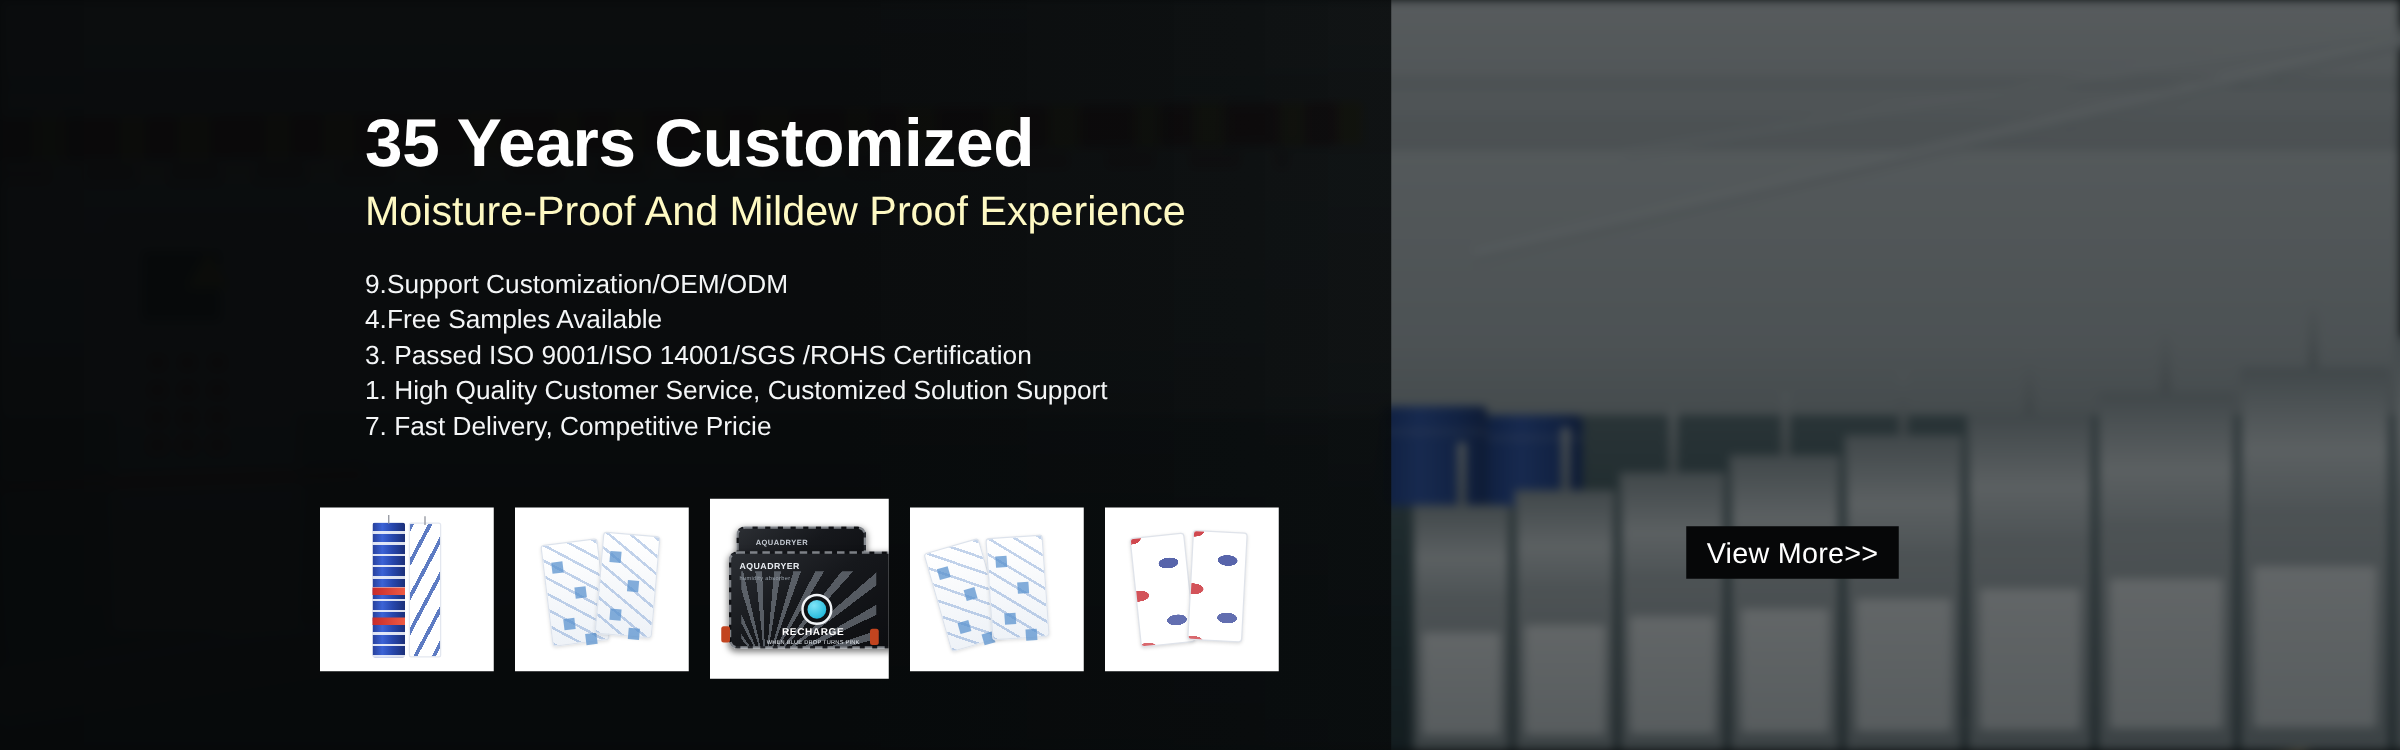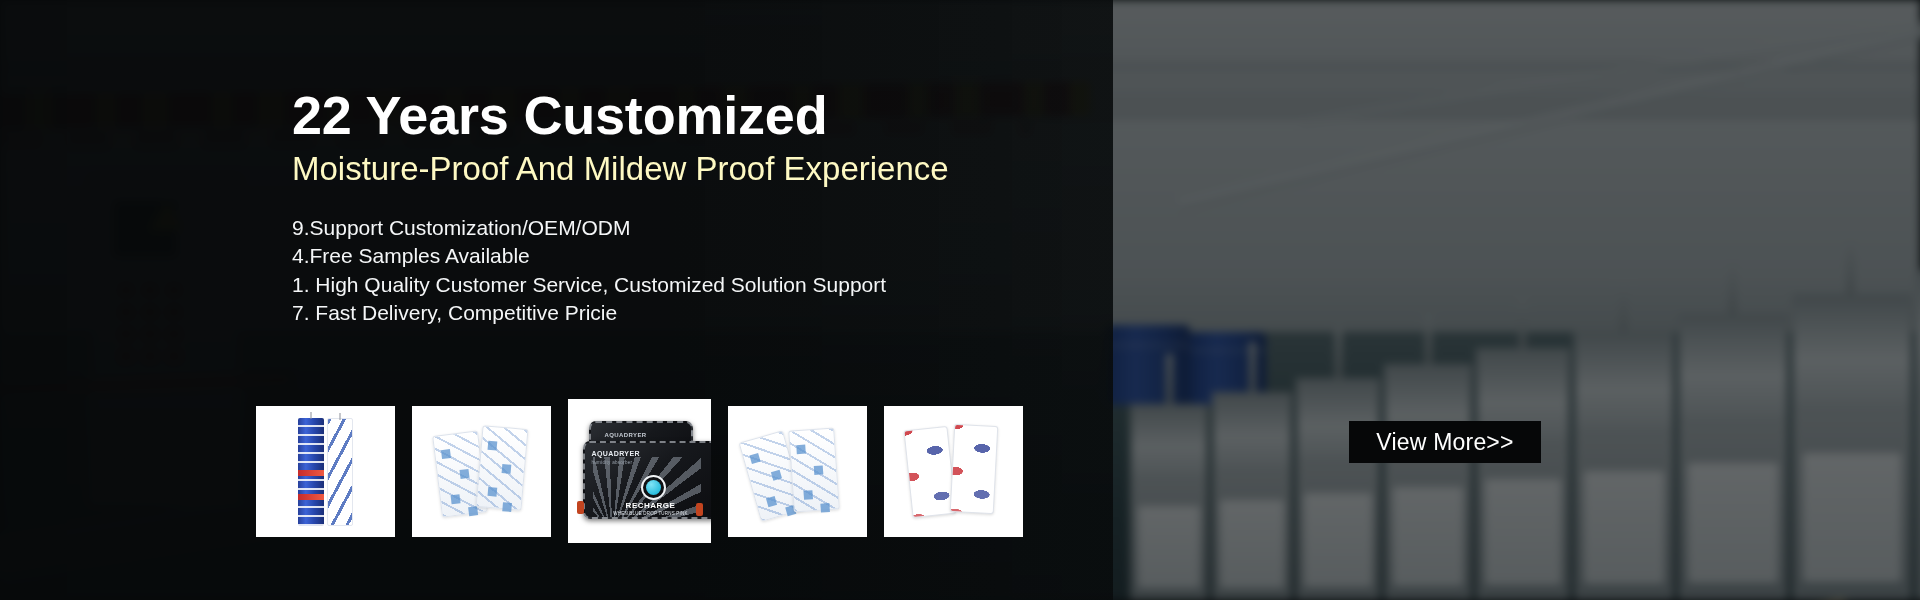--- a/index.html
+++ b/index.html
@@ -409,21 +409,21 @@
       radial-gradient(ellipse 13px 7px at 16px 100px, rgba(200,40,48,.70) 0 60%, rgba(255,255,255,0) 62%);
   }
   .ov-a { left: 4px; top: 6px; transform: rotate(-6deg); }
   .ov-b { left: 48px; top: 3px; transform: rotate(3deg); }
 
   
   .view-more {
     position: absolute;
     left: 1349px;
     top: 421px;
-    width: 192px;
+    width: 170px;
     height: 42px;
     background: #060708;
     color: #ffffff;
     border: none;
     font-family: "Liberation Sans", "DejaVu Sans", sans-serif;
     font-size: 23px;
     letter-spacing: .2px;
     cursor: pointer;
     display: flex;
     align-items: center;
@@ -520,25 +520,26 @@
           <div class="head"></div>
           </div>
       </div>
     </div>
 
     <div class="veil-right"></div>
     <div class="veil-left"></div>
   </div>
 
   <div class="content">
-    <h1 class="headline">22 Years Customized</h1>
+    <h1 class="headline">35 Years Customized</h1>
     <p class="subhead">Moisture-Proof And Mildew Proof Experience</p>
     <ul class="features">
       <li>9.Support Customization/OEM/ODM</li>
       <li>4.Free Samples Available</li>
+      <li>3. Passed ISO 9001/ISO 14001/SGS /ROHS Certification</li>
       <li>1. High Quality Customer Service, Customized Solution Support</li>
       <li>7. Fast Delivery, Competitive Pricie</li>
     </ul>
   </div>
 
   <div class="thumbs">
 
     <div class="thumb">
       <div class="t1">
         <div class="tube">

